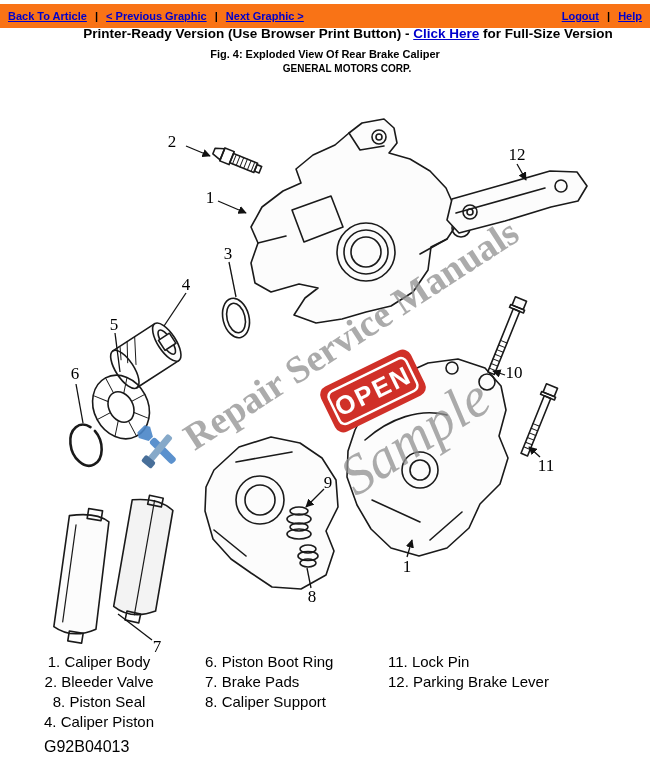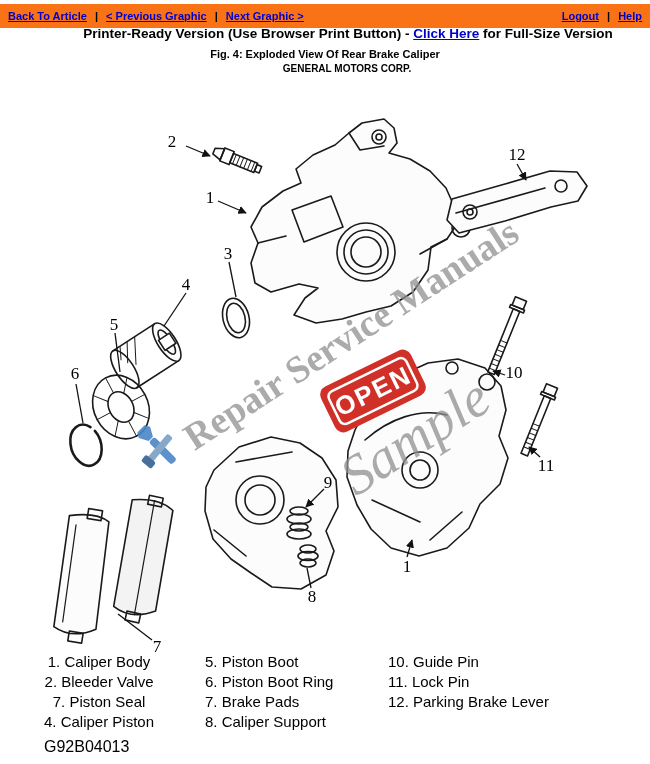--- a/index.html
+++ b/index.html
@@ -226,31 +226,29 @@
       <text x="546" y="471">11</text>
       <text x="517" y="160">12</text>
       <text x="407" y="572">1</text>
     </g>
   </svg>
 
   <div class="legend">
     <div class="legend-col c1">
       <div>1. Caliper Body</div>
       <div>2. Bleeder Valve</div>
-      <div>7. Piston Seal</div>
+      <div>8. Piston Seal</div>
       <div>4. Caliper Piston</div>
     </div>
     <div class="legend-col c2">
-      <div>5. Piston Boot</div>
       <div>6. Piston Boot Ring</div>
       <div>7. Brake Pads</div>
       <div>8. Caliper Support</div>
     </div>
     <div class="legend-col c3">
-      <div>10. Guide Pin</div>
       <div>11. Lock Pin</div>
       <div>12. Parking Brake Lever</div>
     </div>
   </div>
 
   <div class="figure-id">G92B04013</div>
 
 </div>
 
 </body></html>

